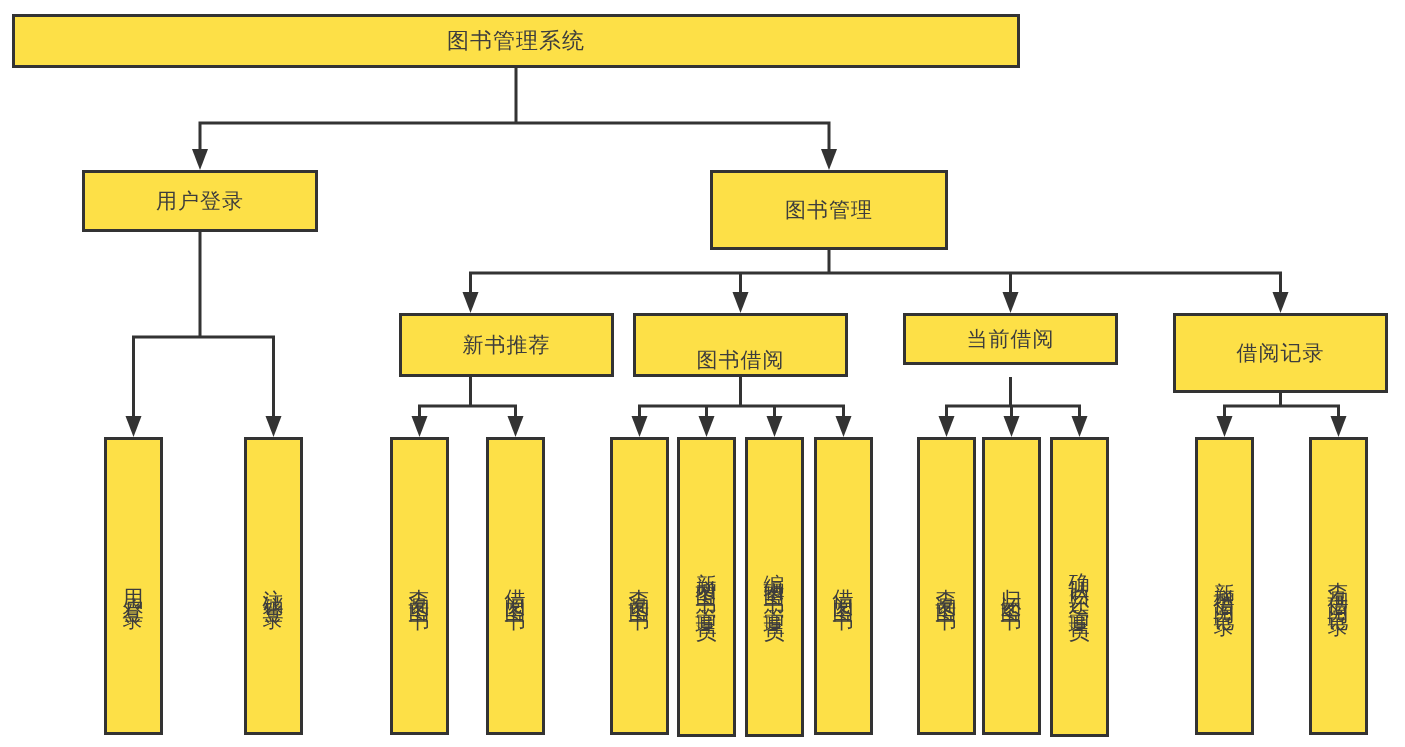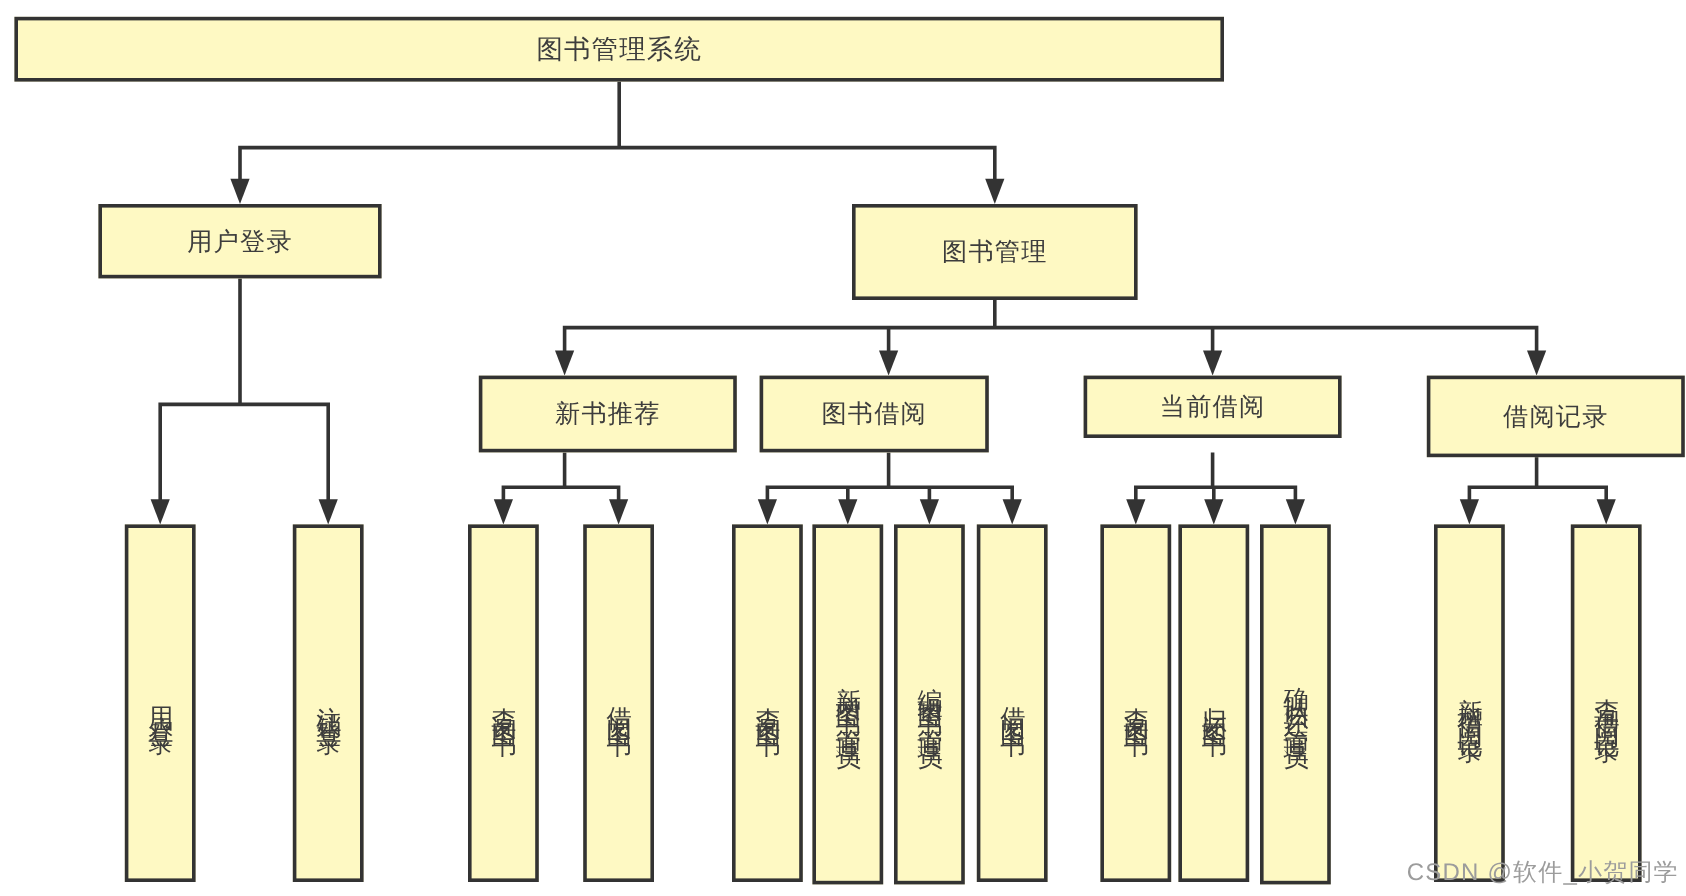--- a/index.html
+++ b/index.html
@@ -13,21 +13,21 @@
   }
   #connectors {
     position: absolute;
     left: 0; top: 0;
     z-index: 1;
   }
   .box {
     position: absolute;
     box-sizing: border-box;
     border: 3px solid #333333;
-    background: #fef9c3;
+    background: #fde047;
     display: flex;
     align-items: center;
     justify-content: center;
     color: #3d3d3d;
     z-index: 2;
   }
   .hbox { font-size: 21px; letter-spacing: 1px; }
   .root-box { border-width: 3px; font-size: 22px; }
   .vbox .vtext {
     writing-mode: vertical-rl;
@@ -111,27 +111,27 @@
   <div class="box hbox" style="left:82px; top:170px; width:236px; height:62px;">
     <span>用户登录</span>
   </div>
   <div class="box hbox" style="left:710px; top:170px; width:238px; height:80px;">
     <span>图书管理</span>
   </div>
 
   <div class="box hbox" style="left:363px; top:313px; width:215px; height:64px;margin-left:36px;">
     <span>新书推荐</span>
   </div>
-  <div class="box hbox" style="left:633px; top:313px; width:191px; height:64px;">
+  <div class="box hbox" style="left:633px; top:313px; width:215px; height:64px;align-items:flex-end;">
     <span>图书借阅</span>
   </div>
   <div class="box hbox" style="left:903px; top:313px; width:215px; height:52px;align-items:center;">
     <span>当前借阅</span>
   </div>
-  <div class="box hbox" style="left:1173px; top:313px; width:215px; height:68px;margin-left:16px;">
+  <div class="box hbox" style="left:1173px; top:313px; width:215px; height:80px;">
     <span>借阅记录</span>
   </div>
 
   <div class="box vbox" style="left:104px; top:437px; width:59px; height:298px;">
     <span class="vtext">用户登录</span>
   </div>
   <div class="box vbox" style="left:244px; top:437px; width:59px; height:298px;">
     <span class="vtext">注销登录</span>
   </div>
   <div class="box vbox" style="left:390px; top:437px; width:59px; height:298px;">
@@ -161,15 +161,14 @@
   <div class="box vbox" style="left:1050px; top:437px; width:59px; height:300px;">
     <span class="vtext">确认归还（管理员）</span>
   </div>
   <div class="box vbox" style="left:1195px; top:437px; width:59px; height:298px;">
     <span class="vtext">新增借阅记录</span>
   </div>
   <div class="box vbox" style="left:1309px; top:437px; width:59px; height:298px;">
     <span class="vtext">查询借阅记录</span>
   </div>
 
-  <div id="watermark">CSDN @软件_小贺同学</div>
 
 </div>
 
 </body></html>

